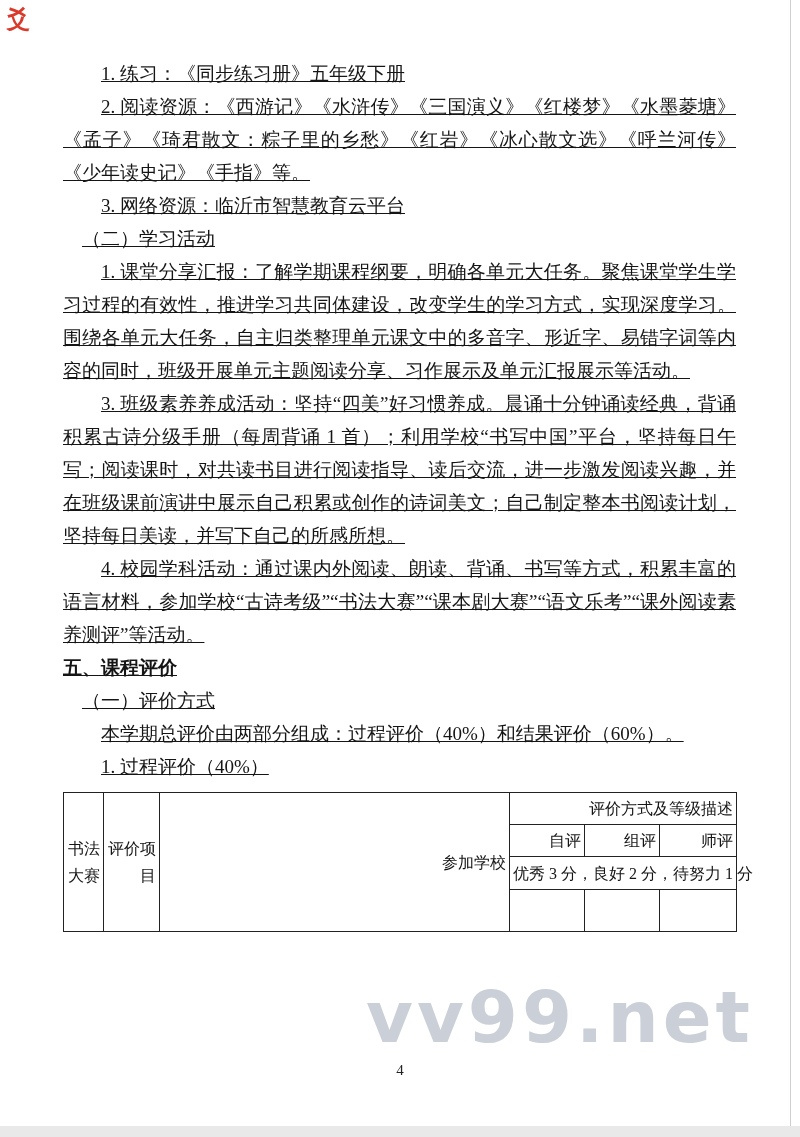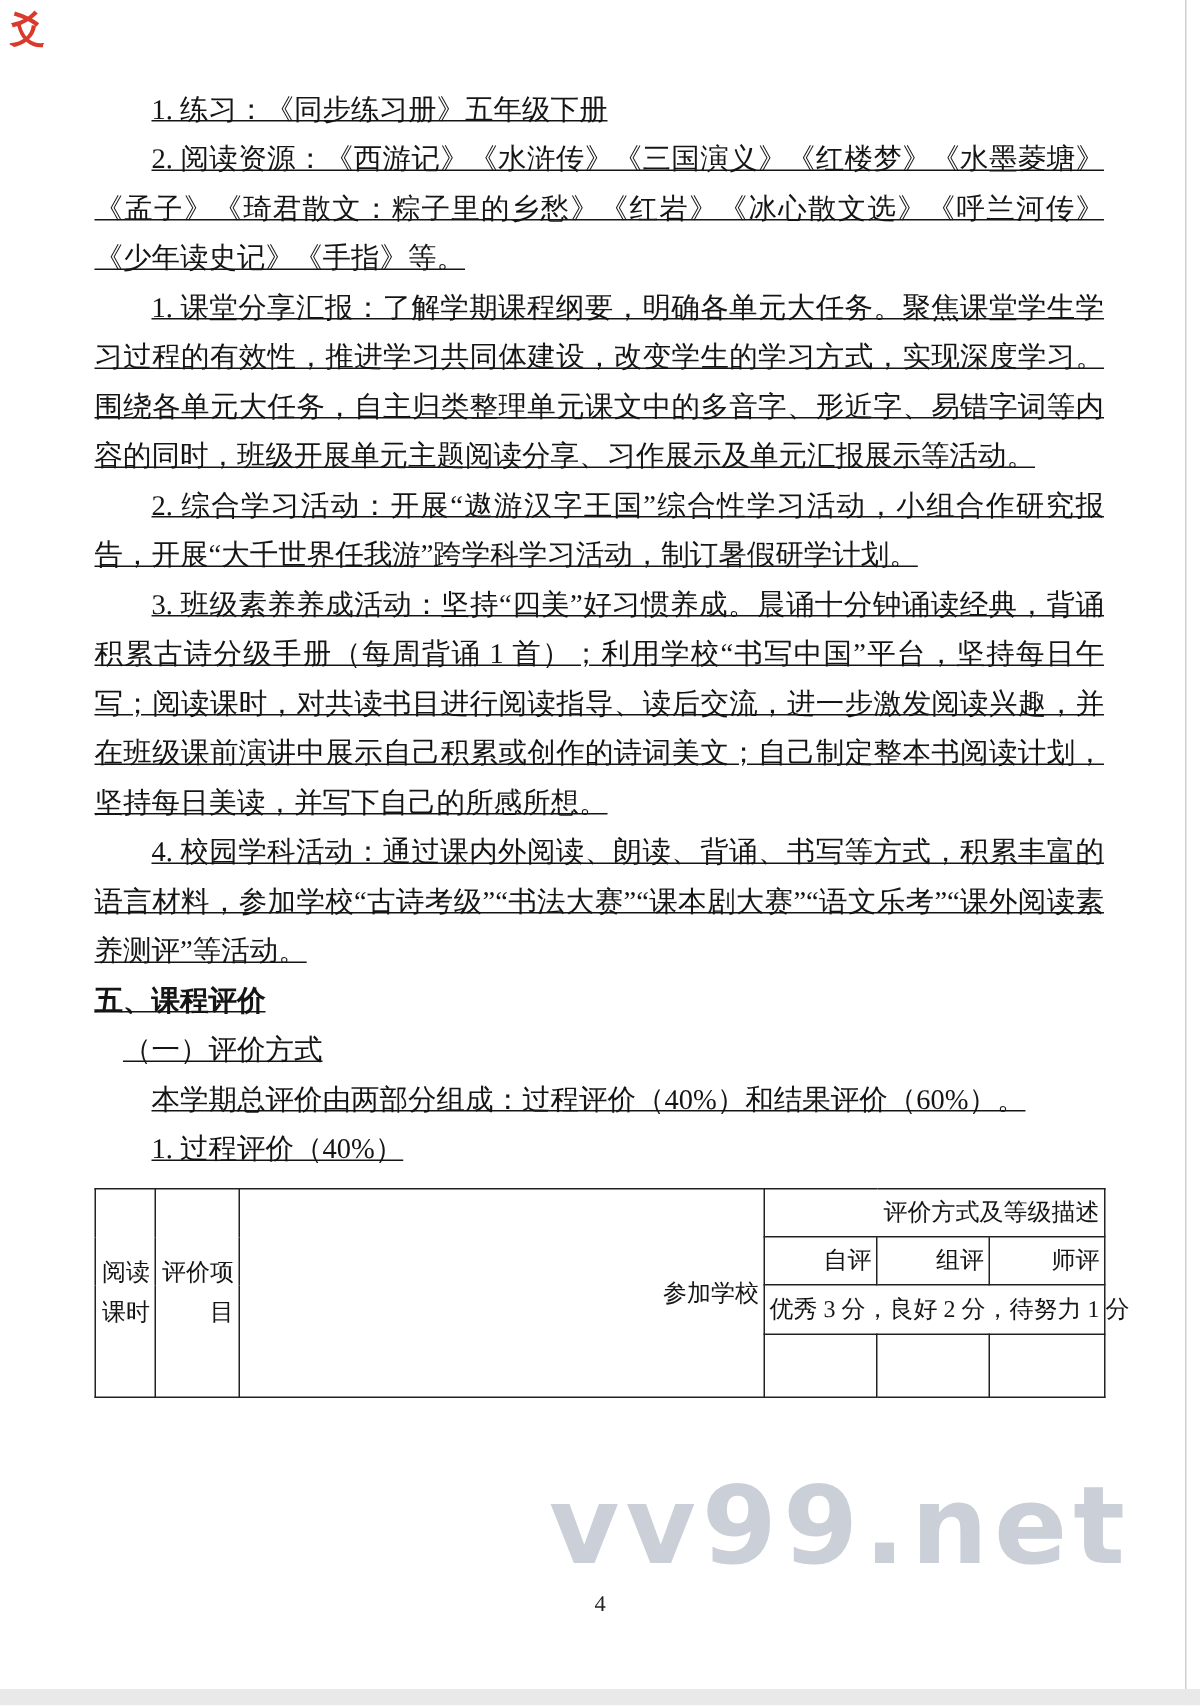--- a/index.html
+++ b/index.html
@@ -58,41 +58,42 @@
   }
 </style>
 </head>
 <body>
 
 <span class="corner-logo">爻</span>
 
 <div class="content">
   <p class="body">1. 练习：《同步练习册》五年级下册</p>
   <p class="body">2. 阅读资源：《西游记》《水浒传》《三国演义》《红楼梦》《水墨菱塘》《孟子》《琦君散文：粽子里的乡愁》《红岩》《冰心散文选》《呼兰河传》《少年读史记》《手指》等。</p>
+  <p class="body">3. 网络资源：临沂市智慧教育云平台</p>
+  <p class="h2">（二）学习活动</p>
   <p class="body">1. 课堂分享汇报：了解学期课程纲要，明确各单元大任务。聚焦课堂学生学习过程的有效性，推进学习共同体建设，改变学生的学习方式，实现深度学习。围绕各单元大任务，自主归类整理单元课文中的多音字、形近字、易错字词等内容的同时，班级开展单元主题阅读分享、习作展示及单元汇报展示等活动。</p>
-  <p class="body">2. 综合学习活动：开展“遨游汉字王国”综合性学习活动，小组合作研究报告，开展“大千世界任我游”跨学科学习活动，制订暑假研学计划。</p>
   <p class="body">3. 班级素养养成活动：坚持“四美”好习惯养成。晨诵十分钟诵读经典，背诵积累古诗分级手册（每周背诵 1 首）；利用学校“书写中国”平台，坚持每日午写；阅读课时，对共读书目进行阅读指导、读后交流，进一步激发阅读兴趣，并在班级课前演讲中展示自己积累或创作的诗词美文；自己制定整本书阅读计划，坚持每日美读，并写下自己的所感所想。</p>
   <p class="body">4. 校园学科活动：通过课内外阅读、朗读、背诵、书写等方式，积累丰富的语言材料，参加学校“古诗考级”“书法大赛”“课本剧大赛”“语文乐考”“课外阅读素养测评”等活动。</p>
   <p class="h1">五、课程评价</p>
   <p class="h2">（一）评价方式</p>
   <p class="body">本学期总评价由两部分组成：过程评价（40%）和结果评价（60%）。</p>
   <p class="body">1. 过程评价（40%）</p>
 
   <table class="eval">
     <colgroup>
       <col style="width:40px">
       <col style="width:56px">
       <col style="width:350px">
       <col style="width:75px">
       <col style="width:75px">
       <col style="width:77px">
     </colgroup>
     <tbody>
       <tr class="r1">
-        <td class="c-block" rowspan="4">阅读课时</td>
+        <td class="c-block" rowspan="4">书法大赛</td>
         <td class="c-item" rowspan="4">评价项目</td>
         <td class="c-content" rowspan="4">参加学校</td>
         <td colspan="3">评价方式及等级描述</td>
       </tr>
       <tr class="r2">
         <td>自评</td>
         <td>组评</td>
         <td>师评</td>
       </tr>
       <tr class="r3">

